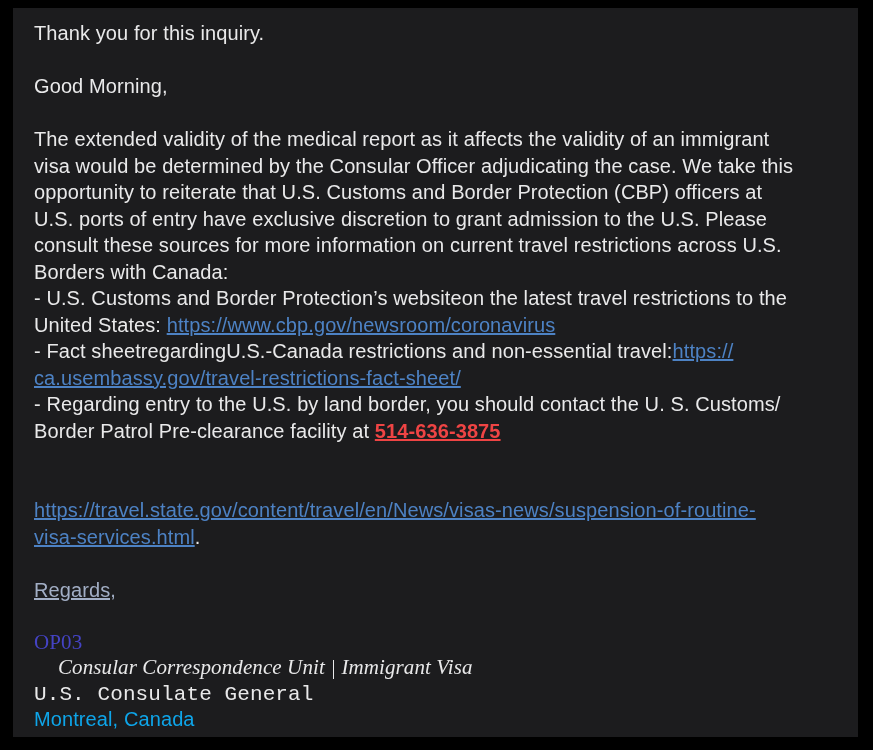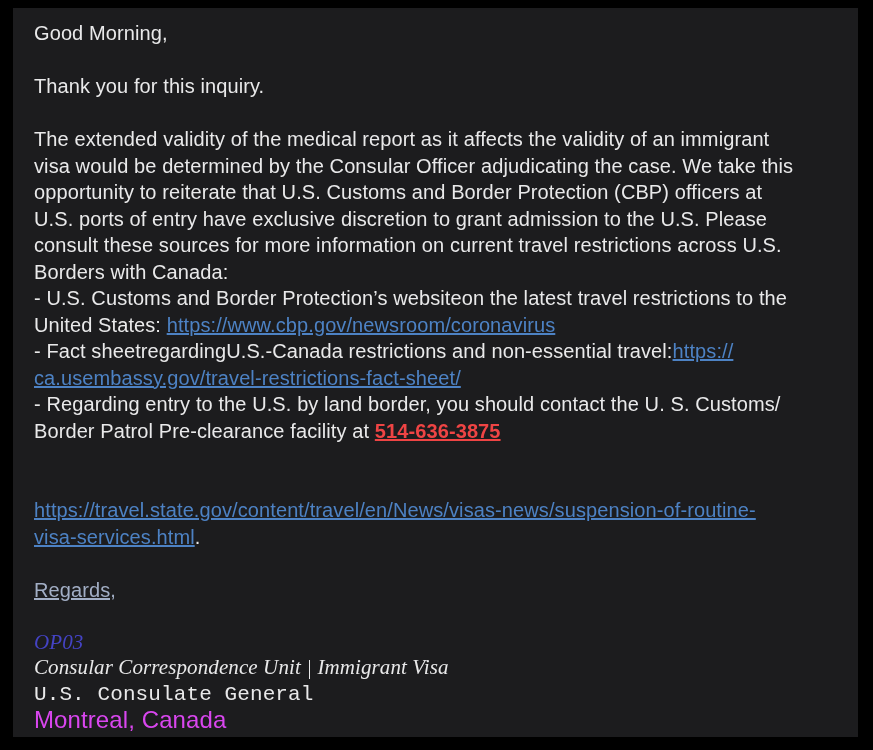--- a/index.html
+++ b/index.html
@@ -49,48 +49,48 @@
   }
   .style-regards {
     color: #a2aec5;
     text-decoration: underline;
   }
   .style-signature {
     line-height: 25.5px;
   }
   .seg-sig-op {
     font-family: "Liberation Serif", serif;
-    font-style: italic;
     color: #4443c4;
     font-size: 21px;
     margin-top: 47px;
   }
   .seg-sig-italic {
     font-family: "Liberation Serif", serif;
     font-style: italic;
     color: #e9e9ea;
     font-size: 21px;
+    margin-left: 24px;
   }
   .seg-sig-serif {
     font-family: Liberation Mono, monospace;
     font-style: normal;
     color: #e9e9ea;
     font-size: 21px;
   }
   .seg-sig-sans {
     font-family: "Liberation Sans", sans-serif;
-    color: #d946ef;
-    font-size: 24px;
+    color: #0ea5e9;
+    font-size: 20px;
   }
 </style>
 </head>
 <body>
 
 <div class="screen">
   <div class="content">
+      <p class="block style-sans"><span class="seg-text">Thank you for this inquiry.</span></p>
       <p class="block style-sans"><span class="seg-text">Good Morning,</span></p>
-      <p class="block style-sans"><span class="seg-text">Thank you for this inquiry.</span></p>
       <p class="block style-sans"><span class="seg-text">The extended validity of the medical report as it affects the validity of an immigrant</span><br><span class="seg-text">visa would be determined by the Consular Officer adjudicating the case. We take this</span><br><span class="seg-text">opportunity to reiterate that U.S. Customs and Border Protection (CBP) officers at</span><br><span class="seg-text">U.S. ports of entry have exclusive discretion to grant admission to the U.S. Please</span><br><span class="seg-text">consult these sources for more information on current travel restrictions across U.S.</span><br><span class="seg-text">Borders with Canada:</span><br><span class="seg-text">- U.S. Customs and Border Protection’s websiteon the latest travel restrictions to the</span><br><span class="seg-text">United States: </span><a href="#" class="seg-link">https://www.cbp.gov/newsroom/coronavirus</a><br><span class="seg-text">- Fact sheetregardingU.S.-Canada restrictions and non-essential travel:</span><a href="#" class="seg-link">https://</a><br><a href="#" class="seg-link">ca.usembassy.gov/travel-restrictions-fact-sheet/</a><br><span class="seg-text">- Regarding entry to the U.S. by land border, you should contact the U. S. Customs/</span><br><span class="seg-text">Border Patrol Pre-clearance facility at </span><a href="#" class="seg-phone">514-636-3875</a></p>
       <p class="block style-sans"><br><a href="#" class="seg-link">https://travel.state.gov/content/travel/en/News/visas-news/suspension-of-routine-</a><br><a href="#" class="seg-link">visa-services.html</a><span class="seg-text">.</span></p>
       <p class="block style-regards"><span class="seg-text">Regards,</span></p>
       <p class="block style-signature"><span class="seg-sig-op">OP03</span><br><span class="seg-sig-italic">Consular Correspondence Unit | Immigrant Visa</span><br><span class="seg-sig-serif">U.S. Consulate General</span><br><span class="seg-sig-sans">Montreal, Canada</span></p>
     </div>
 </div>
 
 </body></html>

